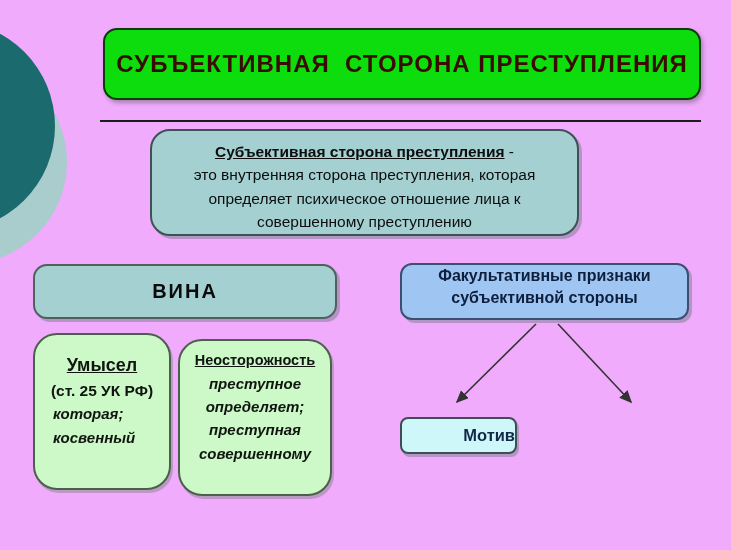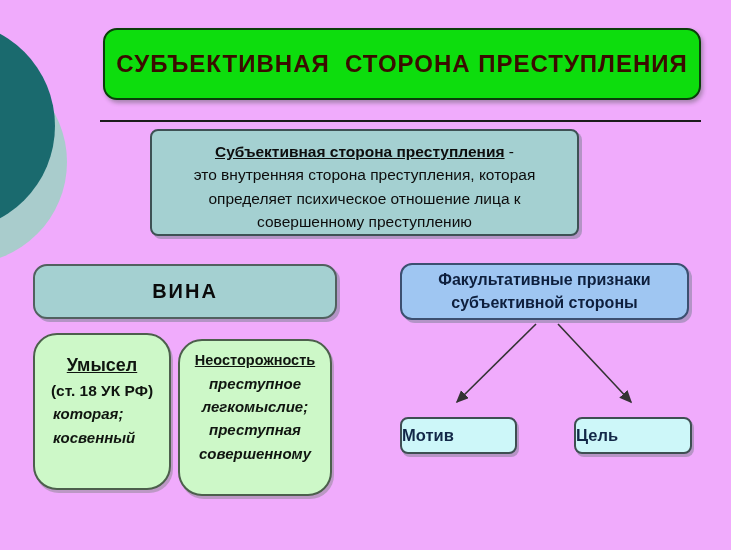--- a/index.html
+++ b/index.html
@@ -18,21 +18,21 @@
     box-shadow:2px 3px 4px rgba(0,40,0,.3);
   }
   .title-box span{
     font-size:24px;font-weight:bold;letter-spacing:1px;color:#3a0c00;
     white-space:pre-wrap;text-align:center;
   }
   .rule{position:absolute;left:100px;top:120px;width:601px;border-top:2px solid #1c1c1c;}
 
   .def-box{
     position:absolute;left:150px;top:129px;width:429px;height:107px;box-sizing:border-box;
-    background:#a4d0d1;border:2px solid #3e5154;border-radius:8px;
+    background:#a4d0d1;border:2px solid #3e5154;border-radius:20px;
     padding:9px 16px 0 16px;text-align:center;
     font-size:15.5px;line-height:1.5;color:#0d0d0d;
     box-shadow:3px 3px 0 rgba(105,120,130,.45);
   }
   .def-box .term{font-weight:bold;text-decoration:underline;}
 
   .vina-box{
     position:absolute;left:33px;top:264px;width:304px;height:55px;box-sizing:border-box;
     background:#a4d0d1;border:2px solid #51605f;border-radius:14px;
     display:flex;align-items:center;justify-content:center;
@@ -49,31 +49,31 @@
   .neo-box{left:178px;top:332px;width:154px;height:157px;padding-top:9px;margin-top:7px;}
   .green-box .gh{display:block;text-align:center;text-decoration:underline;font-size:18px;line-height:1.5;}
   .neo-box .gh{font-size:14.5px;}
   .green-box .ga{display:block;text-align:center;font-size:15.5px;line-height:1.5;}
   .umysel-box .gi{display:block;text-align:left;padding-left:18px;font-style:italic;font-size:15px;line-height:1.6;}
   .neo-box .gi{display:block;text-align:center;font-style:italic;font-size:15px;line-height:1.55;}
 
   .fac-box{
     position:absolute;left:400px;top:263px;width:289px;height:57px;box-sizing:border-box;
     background:#9fc6f2;border:2px solid #3c4f70;border-radius:12px;
-    display:flex;align-items:center;justify-content:center;text-align:center;
+    display:flex;justify-content:center;text-align:center;
     padding:0 18px;box-shadow:3px 3px 0 rgba(105,120,135,.45);
   }
   .fac-box span{font-size:16px;font-weight:bold;line-height:1.4;color:#0e1f3d;}
 
   .arrows{position:absolute;left:400px;top:322px;width:290px;height:88px;}
 
   .cyan-box{
     position:absolute;top:417px;height:37px;box-sizing:border-box;
     background:#cdf7f9;border:2px solid #3e4e52;border-radius:8px;
-    display:flex;align-items:center;justify-content:flex-start;
+    display:flex;align-items:center;justify-content:flex-end;
     box-shadow:2px 3px 0 rgba(110,120,130,.45);
   }
   .cyan-box span{font-size:16.5px;font-weight:bold;color:#132848;}
   .motive-box{left:400px;width:117px;}
   .goal-box{left:574px;width:118px;}
 </style>
 </head>
 <body>
 
 <div class="stage">
@@ -91,28 +91,28 @@
     <span class="term">Субъективная сторона преступления</span><span> -</span>
     <div>это внутренняя сторона преступления, которая определяет психическое отношение лица к совершенному преступлению</div>
   </div>
 
   <div class="vina-box">
     <span>ВИНА</span>
   </div>
 
   <div class="green-box umysel-box">
     <span class="gh">Умысел</span>
-    <span class="ga">(ст. 18 УК РФ)</span>
+    <span class="ga">(ст. 25 УК РФ)</span>
     <span class="gi">которая;</span>
     <span class="gi">косвенный</span>
   </div>
 
   <div class="green-box neo-box">
     <span class="gh">Неосторожность</span>
-    <span class="gi">преступное легкомыслие;</span>
+    <span class="gi">преступное определяет;</span>
     <span class="gi">преступная совершенному</span>
   </div>
 
   <div class="fac-box">
     <span>Факультативные признаки субъективной стороны</span>
   </div>
 
   <svg class="arrows" viewBox="0 0 290 88" xmlns="http://www.w3.org/2000/svg">
     <defs>
       <marker id="ah" markerWidth="9" markerHeight="8" refX="7" refY="3.5" orient="auto">
@@ -120,17 +120,14 @@
       </marker>
     </defs>
     <line x1="136" y1="2" x2="57" y2="80" stroke="#333" stroke-width="1.6" marker-end="url(#ah)"></line>
     <line x1="158" y1="2" x2="231" y2="80" stroke="#333" stroke-width="1.6" marker-end="url(#ah)"></line>
   </svg>
 
   <div class="cyan-box motive-box">
     <span>Мотив</span>
   </div>
 
-  <div class="cyan-box goal-box">
-    <span>Цель</span>
-  </div>
 
 </div>
 
 </body></html>

